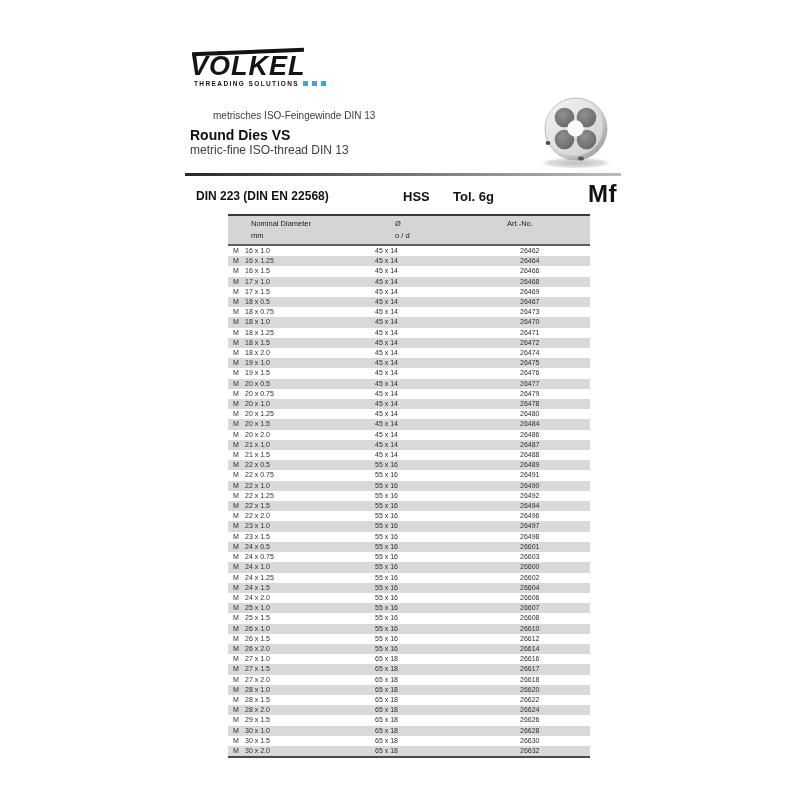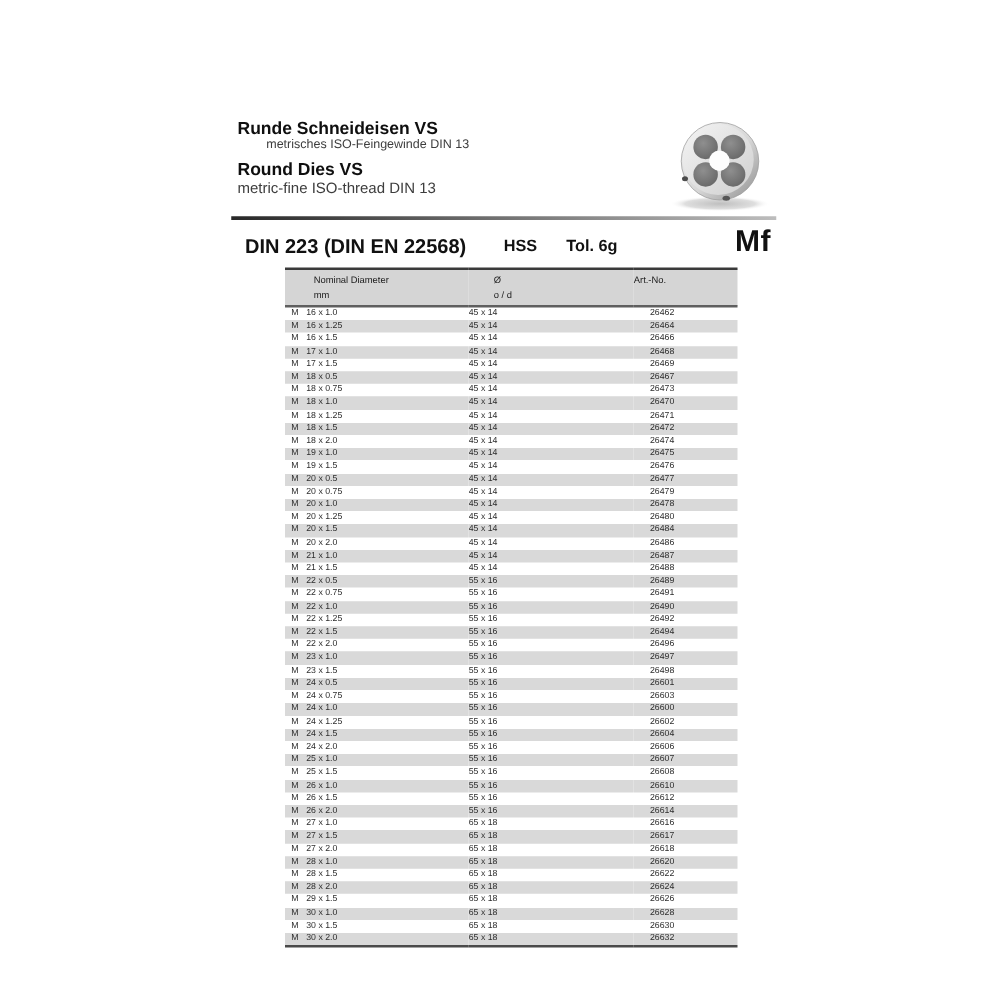--- a/index.html
+++ b/index.html
@@ -30,21 +30,21 @@
 
   
   .die { position:absolute; left:526px; top:87px; width:100px; height:86px; }
 
   
   .sep { position:absolute; left:185px; top:173px; width:436px; height:2.5px;
          background:linear-gradient(to right,#282828,#bdbdbd); }
 
   
   .spec { position:absolute; white-space:nowrap; font-weight:bold; color:#111; }
-  .spec-standard  { left:196px; top:189px; font-size:16px; }
+  .spec-standard  { left:196px; top:189px; font-size:12px; }
   .spec-material  { left:403px; top:189px; font-size:13px; }
   .spec-tolerance { left:453px; top:189px; font-size:13px; }
   .thread-type    { left:588px; top:180px; font-size:24px; letter-spacing:0.5px; }
 
   
   table.dies {
     position:absolute; left:228px; top:214px; width:362px;
     border-collapse:collapse; table-layout:fixed;
     border-top:2.5px solid #3a3a3a;
   }
@@ -68,22 +68,31 @@
   tbody td.c3 { padding-left:13px; }
   tbody tr:nth-child(even) { background:#d9d9d9; }
   tbody tr:last-child td { border-bottom:2px solid #4a4a4a; }
   .m { display:inline-block; width:12px; }
 </style>
 </head>
 <body>
 
 <div class="page">
 
-
-  <div class="t title-de">Runde Schneideisen VS</div>
+  <div class="brand">
+    <div class="logo-bar"></div>
+    <div class="logo-text">VÖLKEL</div>
+    <div class="logo-sub">
+      <span class="logo-tagline">THREADING SOLUTIONS</span>
+      <span class="sq" style="background: rgb(58, 166, 220);"></span>
+      <span class="sq" style="background: rgb(58, 166, 220);"></span>
+      <span class="sq" style="background: rgb(58, 166, 220);"></span>
+    </div>
+  </div>
+
   <div class="t sub-de">metrisches ISO-Feingewinde DIN 13</div>
   <div class="t title-en">Round Dies VS</div>
   <div class="t sub-en">metric-fine ISO-thread DIN 13</div>
 
   <div class="die">
     <svg width="100" height="86" viewBox="0 0 100 86" xmlns="http://www.w3.org/2000/svg">
       <defs>
         <linearGradient id="gBody" x1="0" y1="0" x2="1" y2="1">
           <stop offset="0" stop-color="#f6f6f6"></stop>
           <stop offset="0.55" stop-color="#d6d6d6"></stop>

